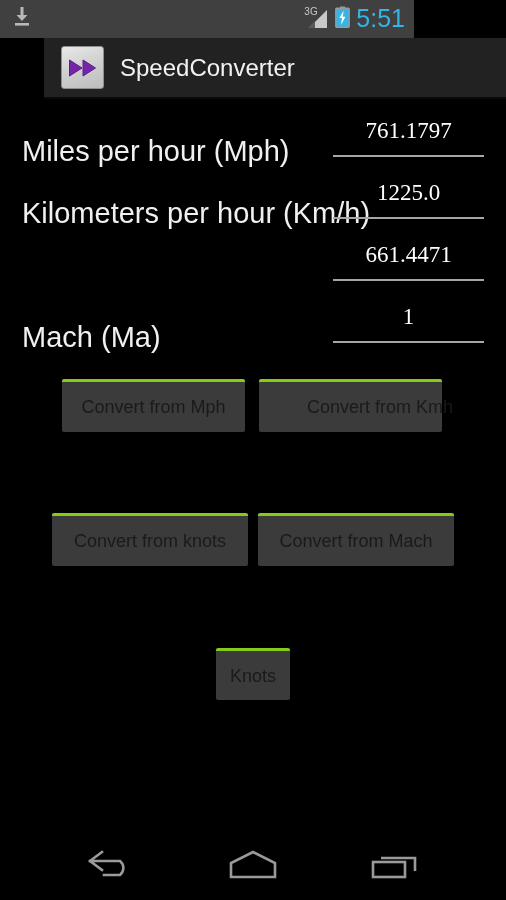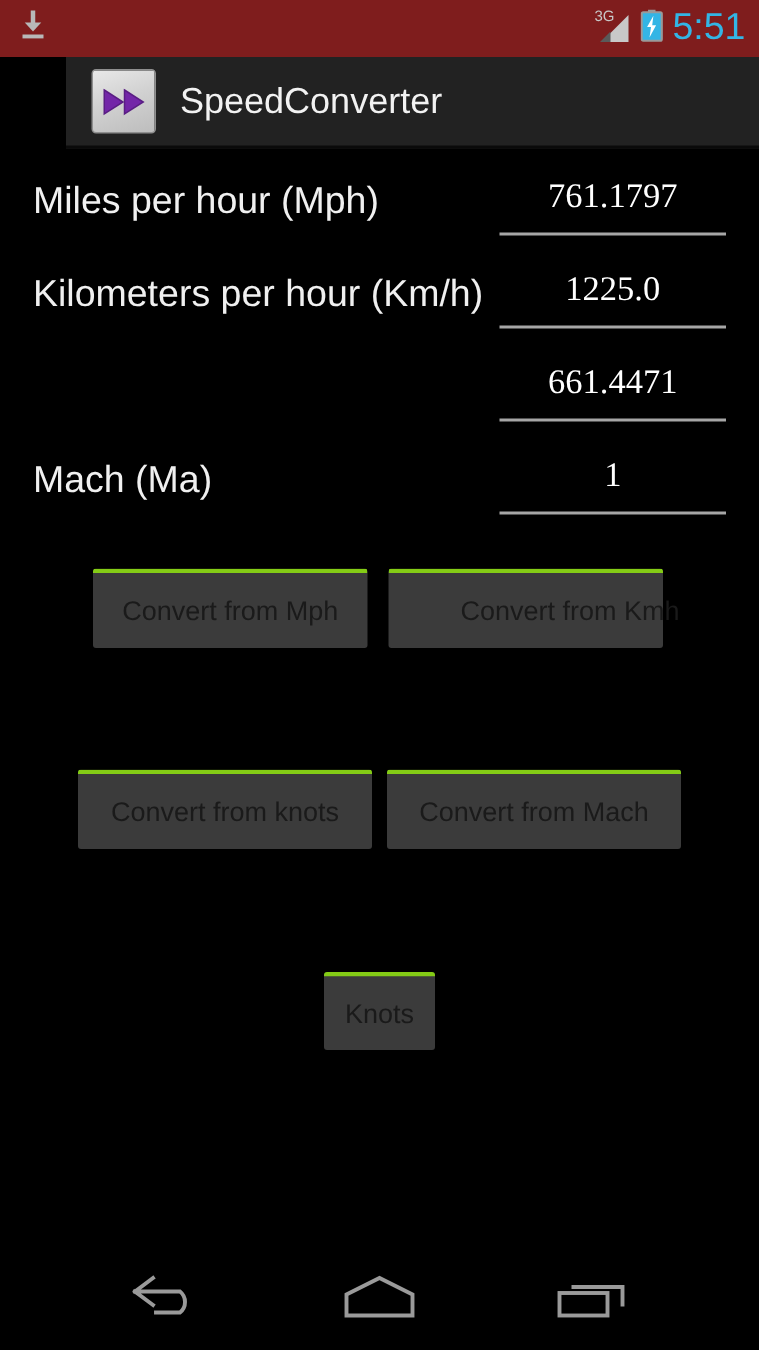--- a/index.html
+++ b/index.html
@@ -17,23 +17,23 @@
     width: 506px;
     height: 900px;
     background: #000000;
     overflow: hidden;
   }
 
   
   #status-bar {
     position: absolute;
     left: 0; top: 0;
-    width: 506px;
+    width: 414px;
     height: 38px;
-    background: #7f1d1d;
+    background: #404040;
   }
   #status-left {
     position: absolute;
     left: 12px; top: 0;
     height: 38px;
     display: flex;
     align-items: center;
     gap: 6px;
   }
   #status-right {
@@ -103,23 +103,23 @@
     top: 101px;
     width: 506px;
   }
   .field-row {
     position: relative;
     height: 62px;
   }
   .field-label {
     position: absolute;
     left: 22px;
-    top: 21px;
+    top: 36px;
     color: #f0f0f0;
-    font-size: 25px;
+    font-size: 29px;
     line-height: 1;
     white-space: nowrap;
   }
   .field-input {
     position: absolute;
     left: 333px;
     top: 10px;
     width: 151px;
     height: 46px;
     border: none;

